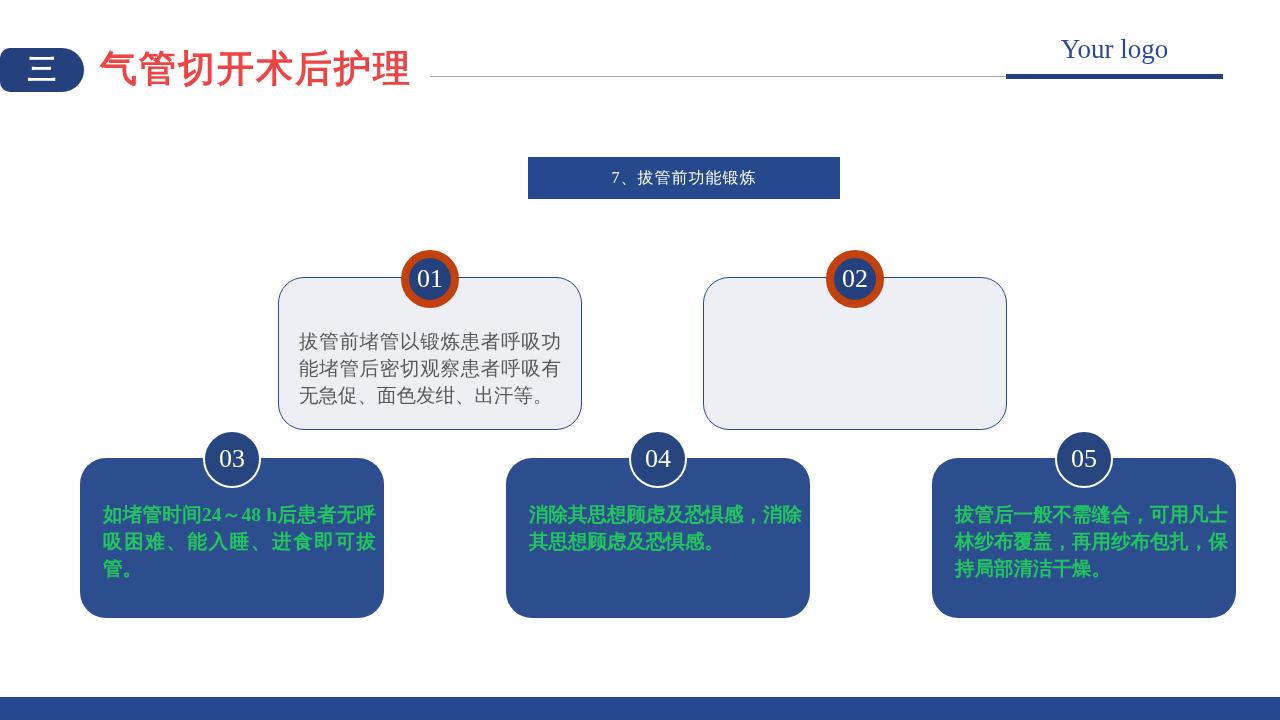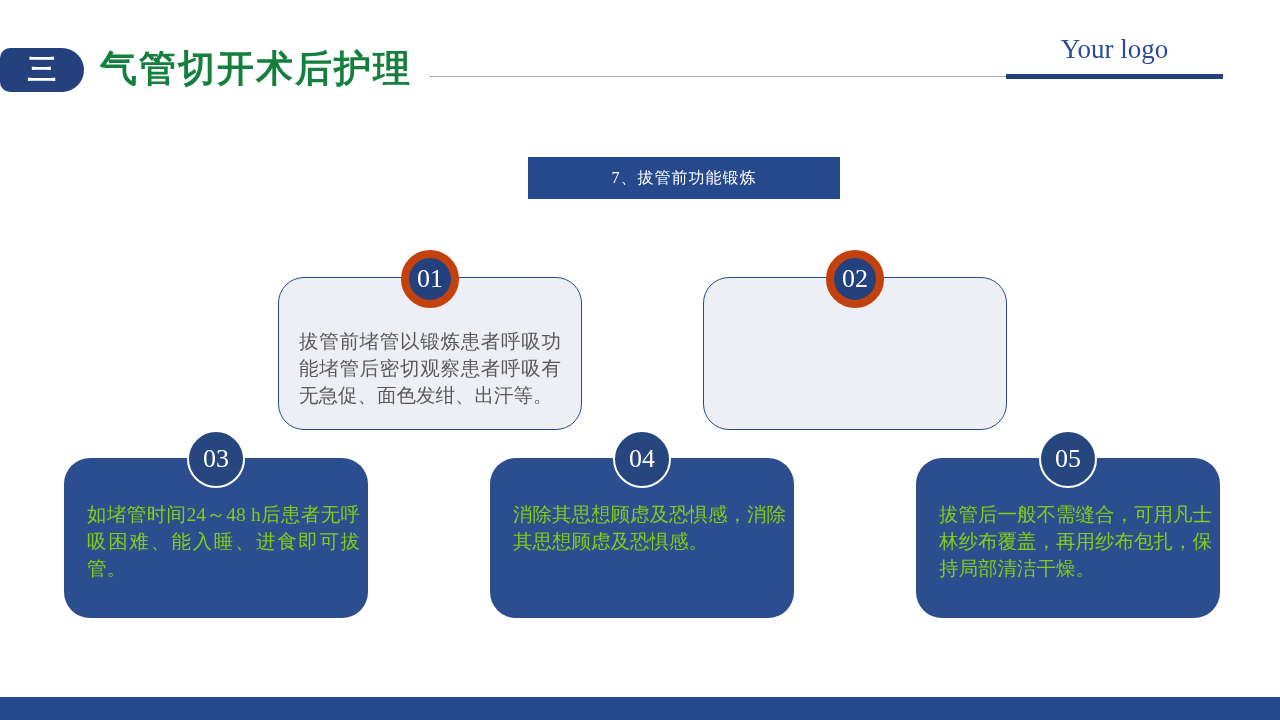--- a/index.html
+++ b/index.html
@@ -17,21 +17,21 @@
     width: 84px; height: 44px;
     background: #24417e;
     border-radius: 10px 22px 22px 10px;
     color: #ffffff;
     display: flex; align-items: center; justify-content: center;
     font-size: 29px; font-weight: bold;
   }
   .page-title {
     position: absolute; left: 100px; top: 44px;
     font-size: 37px; font-weight: bold;
-    color: #15803d; letter-spacing: 2px;
+    color: #ef4444; letter-spacing: 2px;
     white-space: nowrap;
   }
   .header-rule {
     position: absolute; left: 430px; top: 76px;
     width: 577px; height: 1px;
     background: #a8a8a8;
   }
   .logo-text {
     position: absolute; left: 1006px; top: 34px; width: 217px;
     text-align: center;
@@ -58,21 +58,21 @@
     position: absolute;
     border-radius: 26px;
   }
   .card.light {
     background: #edeff5;
     border: 1.5px solid #2b4a8c;
     top: 277px; width: 304px; height: 153px;
   }
   .card.dark {
     background: #2d4e8e;
-    top: 458px; width: 304px; height: 160px;
+    top: 458px; width: 304px; height: 160px; margin-left: 16px;
   }
   .card-number {
     position: absolute; top: -28px; left: 50%;
     transform: translateX(-50%);
     width: 58px; height: 58px;
     border-radius: 50%;
     display: flex; align-items: center; justify-content: center;
     color: #ffffff; font-size: 26px;
     z-index: 2;
   }
@@ -88,21 +88,22 @@
     font-size: 19.5px;
     line-height: 27px;
     text-align: justify;
   }
   .card.light .card-text {
     padding: 50px 20px 0 20px;
     color: #595959;
   }
   .card.dark .card-text {
     padding: 43px 8px 0 23px;
-    color: #84cc16;
+    color: #22c55e;
+    font-weight: bold;
   }
   #card-1 { left: 278px; }
   #card-2 { left: 703px; }
   #card-3 { left: 64px;  }
   #card-4 { left: 490px; }
   #card-5 { left: 916px; }
 
   
   .footer-bar {
     position: absolute; left: 0; top: 697px;

